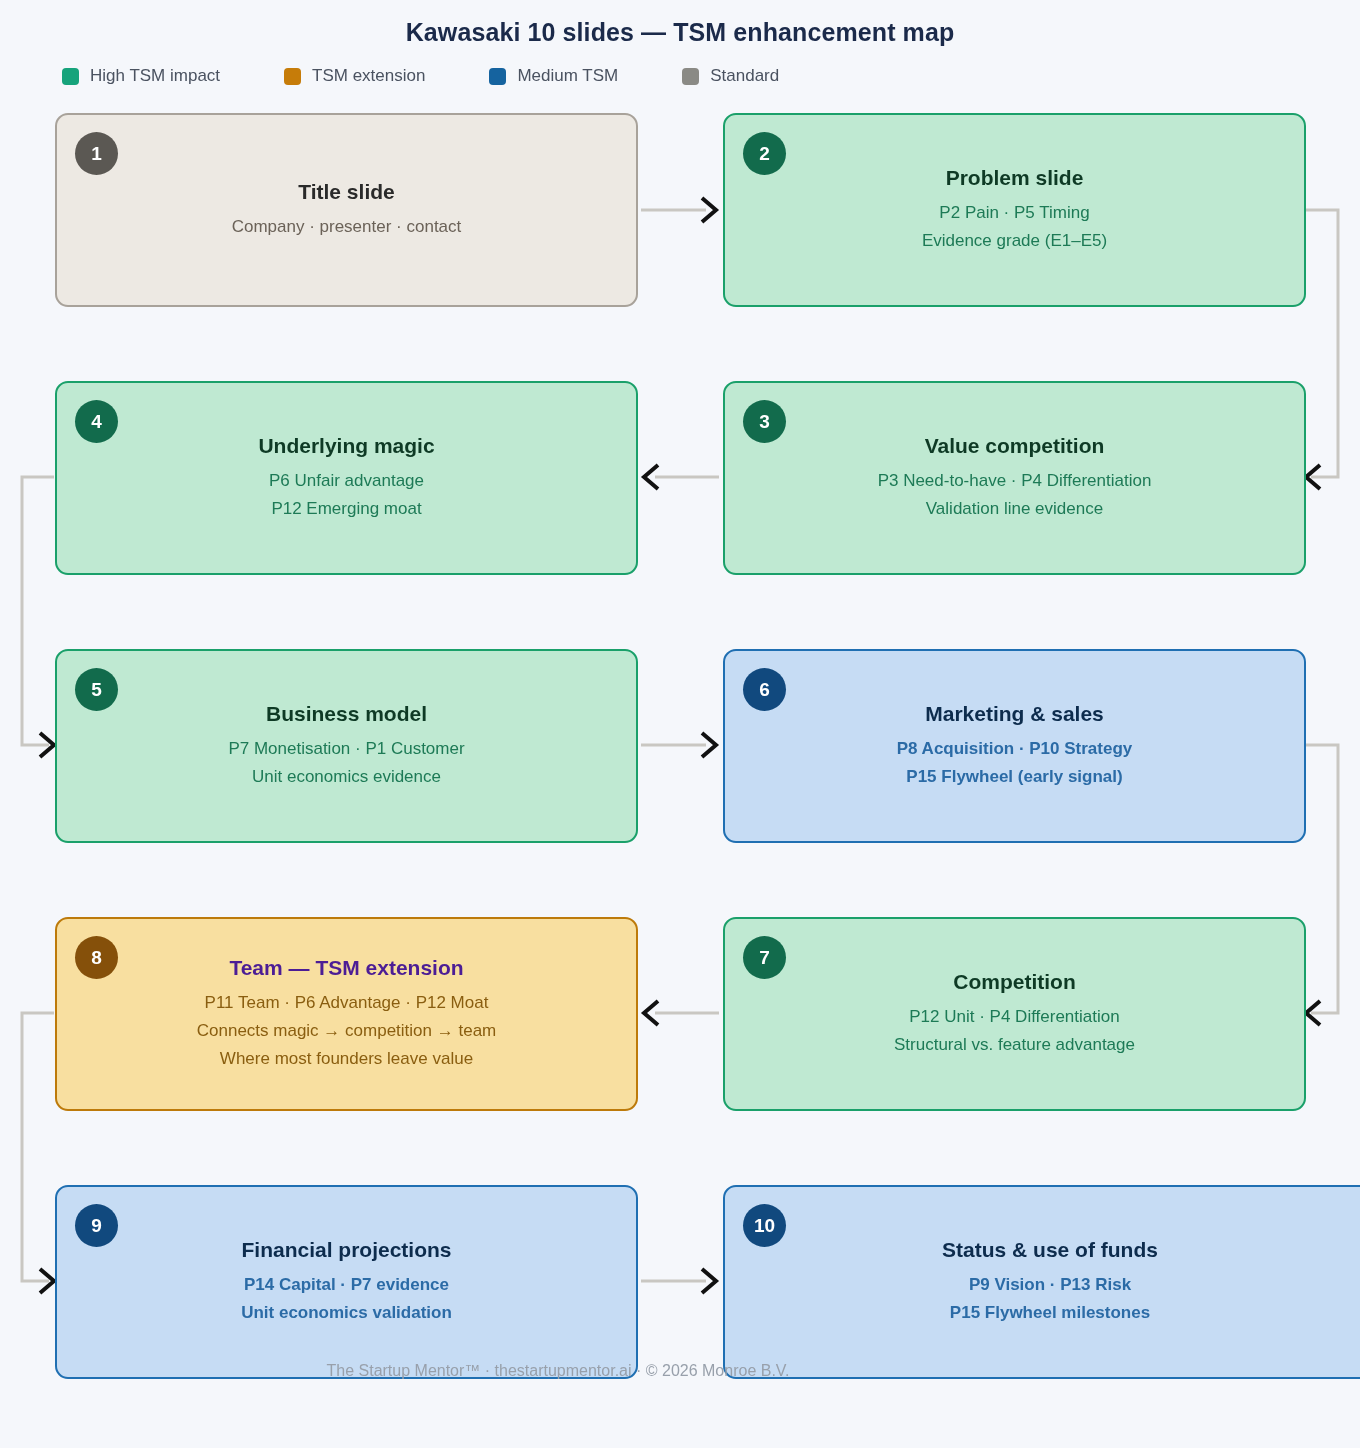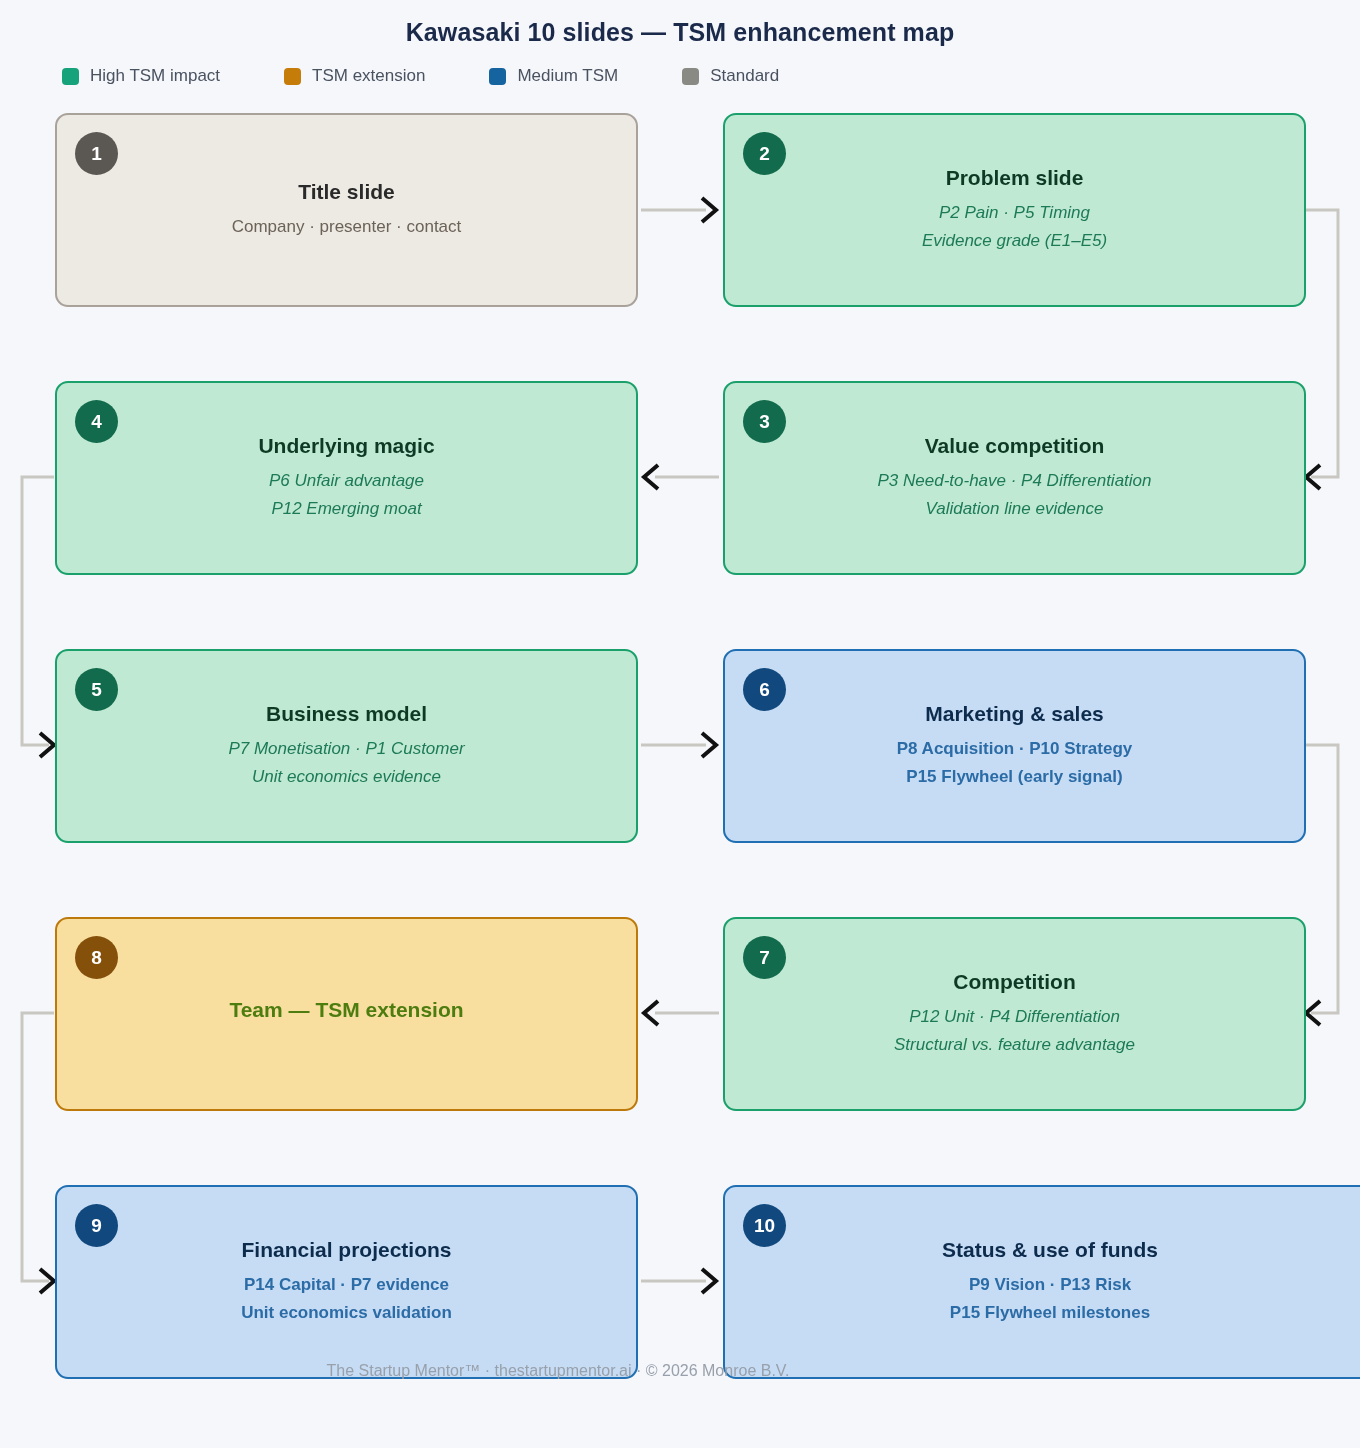--- a/index.html
+++ b/index.html
@@ -107,30 +107,30 @@
   }
 
   
   .v-standard { background:#ede9e3; border-color:#a8a29a; }
   .v-standard .node-title { color:#2a2a2a; }
   .v-standard .node-lines { color:#6b6258; }
   .v-standard .badge { background:#5b5853; }
 
   .v-high { background:#bfe9d2; border-color:#1aa06a; }
   .v-high .node-title { color:#0e3a25; }
-  .v-high .node-lines { color:#1d7a56;font-style:italic; }
+  .v-high .node-lines { color:#1d7a56; }
   .v-high .badge { background:#126b4c; }
 
   .v-medium { background:#c6dcf4; border-color:#1f6fb2; }
   .v-medium .node-title { color:#0d2c4d; }
   .v-medium .node-lines { color:#2b6ba6;font-weight:bold; }
   .v-medium .badge { background:#11497e; }
 
   .v-ext { background:#f8dfa0; border-color:#bd7a0a; }
-  .v-ext .node-title { color:#4d7c0f; }
+  .v-ext .node-title { color:#4c1d95; }
   .v-ext .node-lines { color:#8a5e10; }
   .v-ext .badge { background:#85500a; }
 
   
   #footer {
     position: absolute;
     left: 0;
     top: 1362px;
     width: 1116px;
     text-align: center;
@@ -256,20 +256,25 @@
   <div class="node-title">Competition</div>
   <div class="node-lines">
     <div class="node-line">P12 Unit · P4 Differentiation</div>
     <div class="node-line">Structural vs. feature advantage</div>
   </div>
 </div>
 
 <div class="node v-ext" style="left:55px; top:917px; width:583px; height:194px;">
   <div class="badge">8</div>
   <div class="node-title">Team — TSM extension</div>
+  <div class="node-lines">
+    <div class="node-line">P11 Team · P6 Advantage · P12 Moat</div>
+    <div class="node-line">Connects magic → competition → team</div>
+    <div class="node-line">Where most founders leave value</div>
+  </div>
 </div>
 
 <div class="node v-medium" style="left:55px; top:1185px; width:583px; height:194px;">
   <div class="badge">9</div>
   <div class="node-title">Financial projections</div>
   <div class="node-lines">
     <div class="node-line">P14 Capital · P7 evidence</div>
     <div class="node-line">Unit economics validation</div>
   </div>
 </div>

